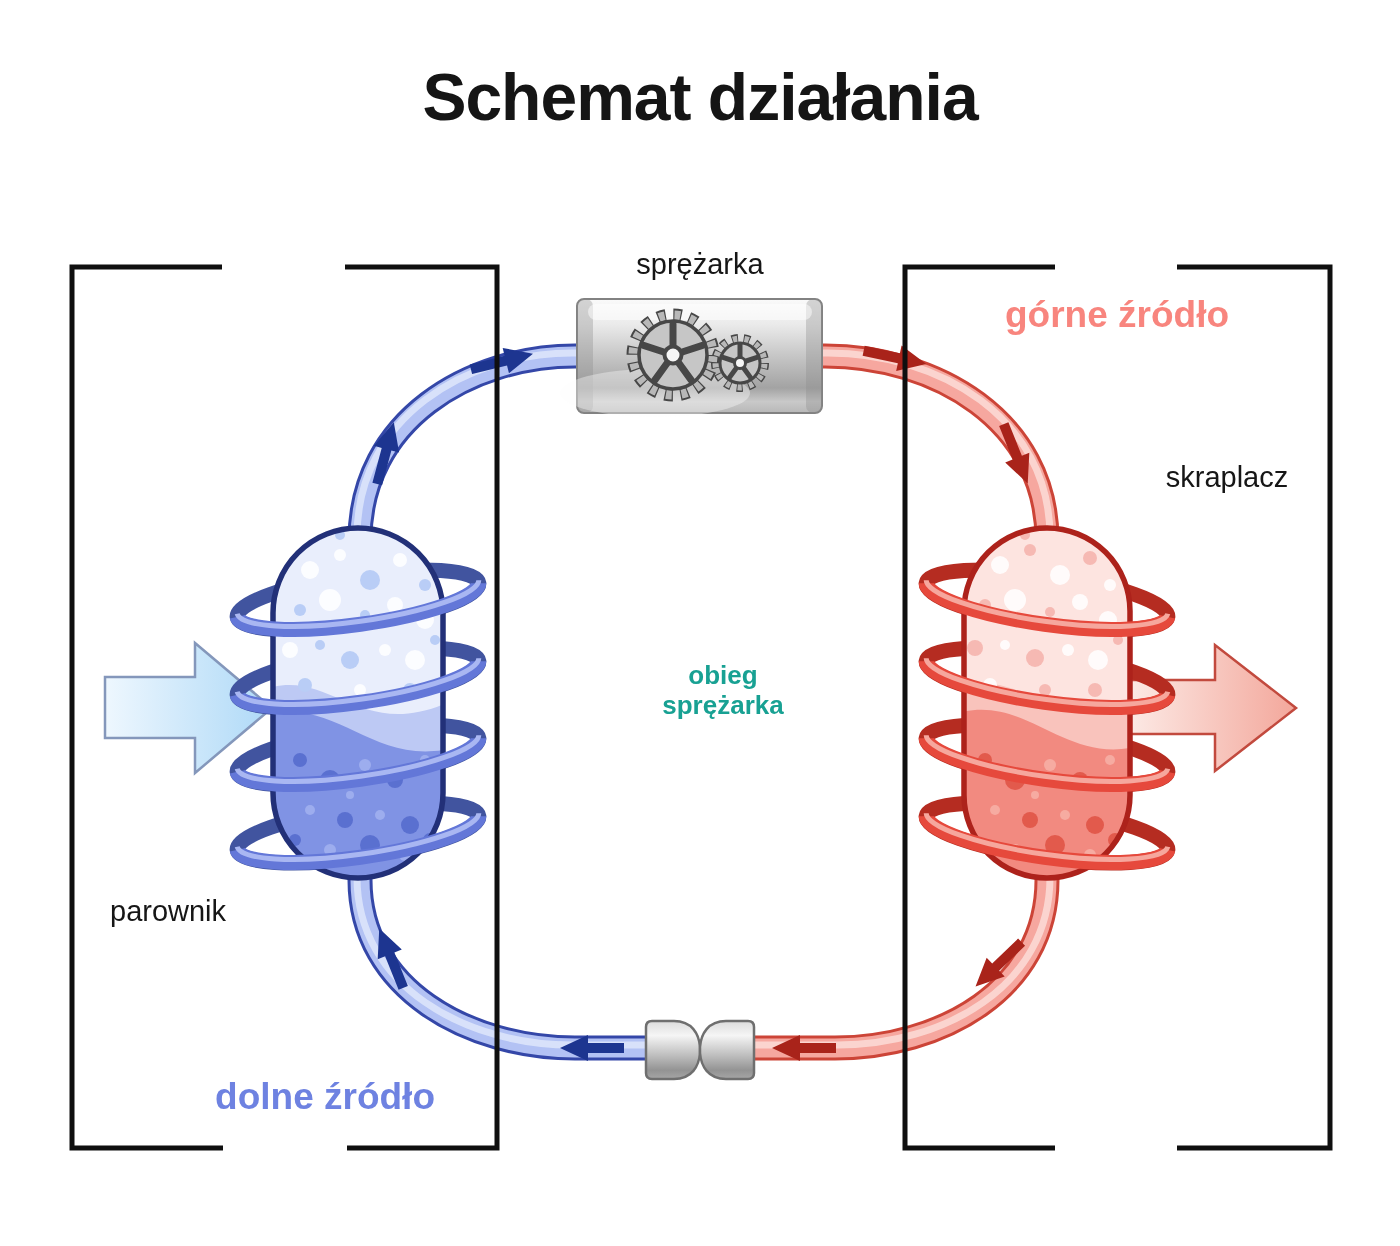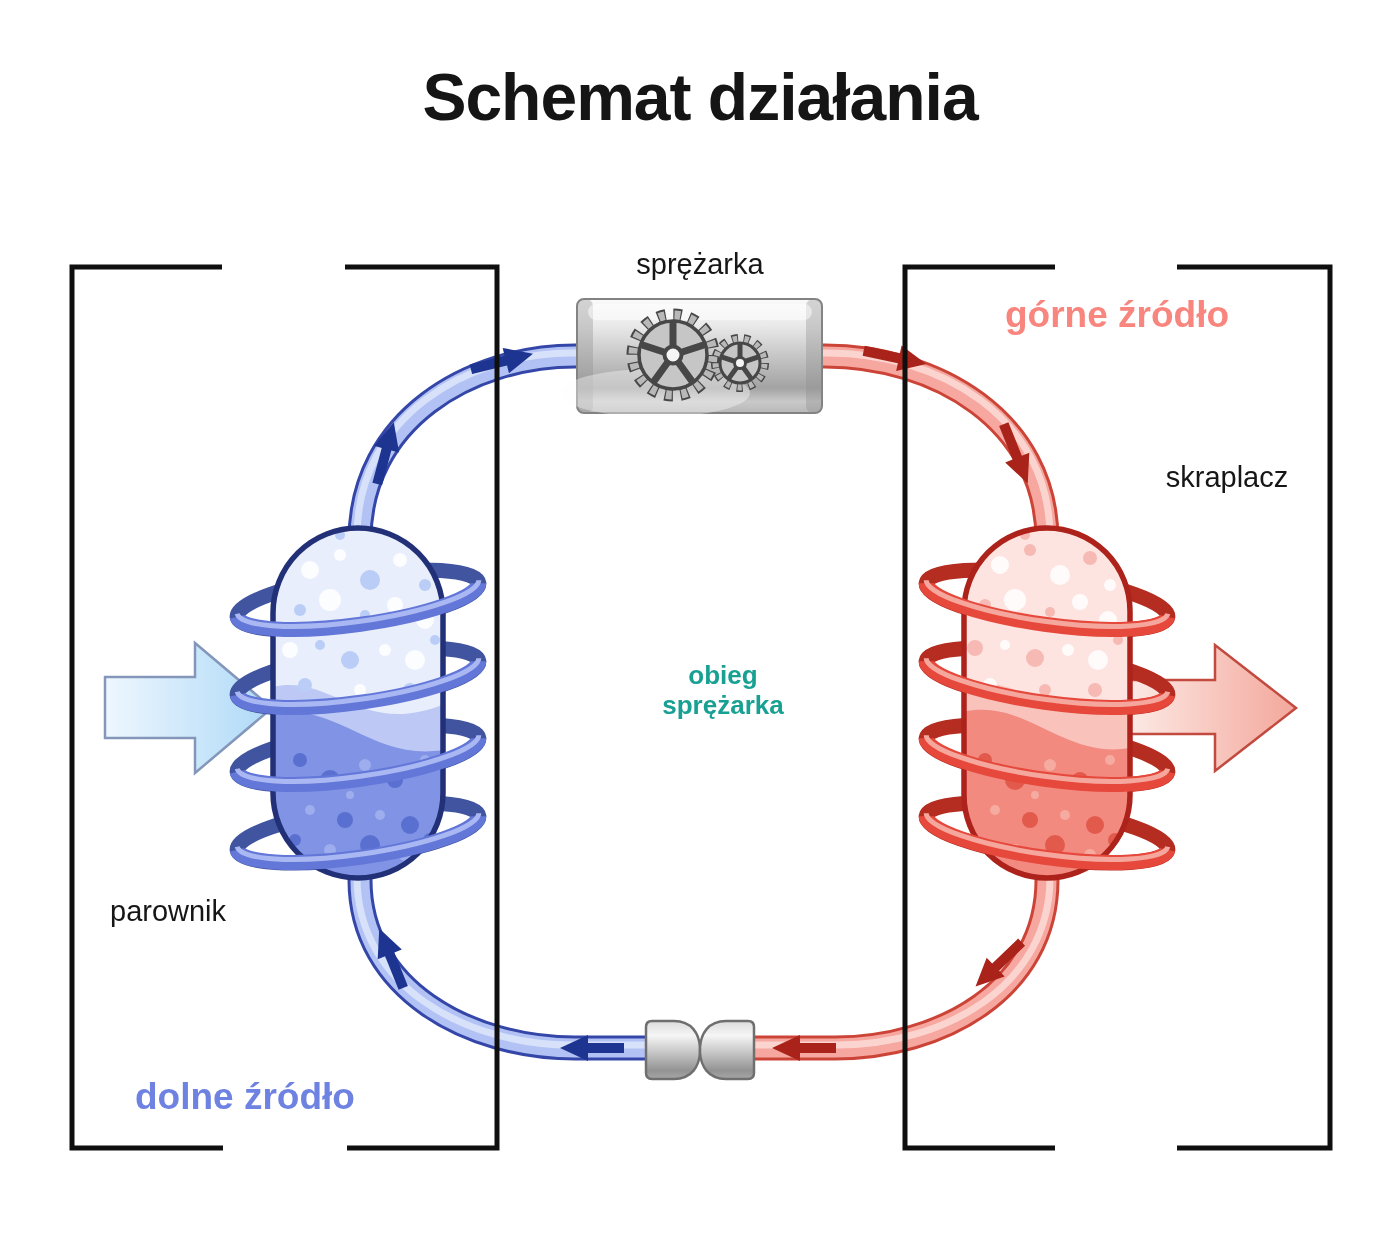--- a/index.html
+++ b/index.html
@@ -13,21 +13,21 @@
   .title{
     left:0;top:56px;width:1400px;text-align:center;
     font-size:66px;font-weight:700;color:#151515;line-height:1.26;letter-spacing:-1px;
   }
   .plain{font-size:29px;font-weight:400;color:#161616;}
   .accent{font-size:37px;font-weight:700;letter-spacing:0px;}
   .lbl-sprezarka{left:574px;top:248px;width:252px;text-align:center;}
   .lbl-gorne{left:967px;top:294px;width:300px;text-align:center;color:#f8857e;}
   .lbl-skraplacz{left:1102px;top:461px;width:250px;text-align:center;}
   .lbl-parownik{left:110px;top:895px;}
-  .lbl-dolne{left:135px;top:1076px;width:300px;text-align:left;color:#6e82e1;}
+  .lbl-dolne{left:135px;top:1076px;width:300px;text-align:right;color:#6e82e1;}
   .lbl-zawor{left:550px;top:1090px;width:300px;text-align:center;}
   .lbl-obieg{
     left:573px;top:660px;width:300px;text-align:center;
     font-size:26px;font-weight:700;color:#18a193;line-height:1.16;
   }
 </style>
 </head>
 <body>
 
 <div class="stage">

